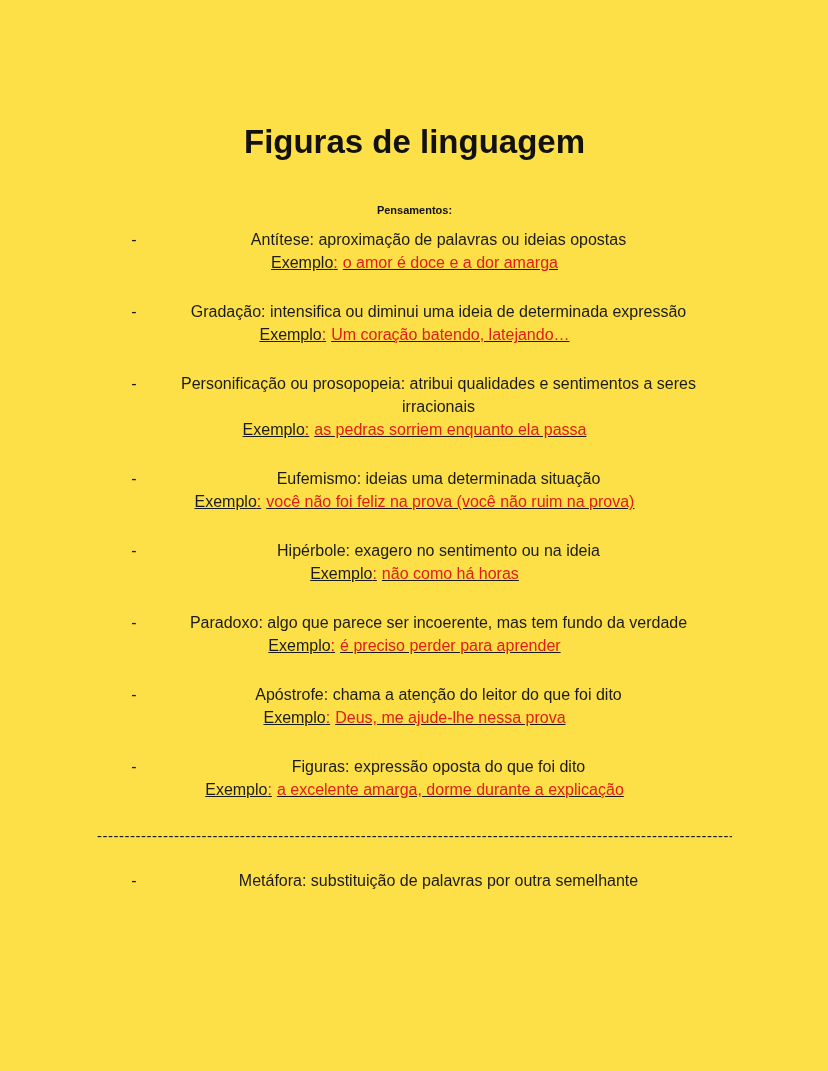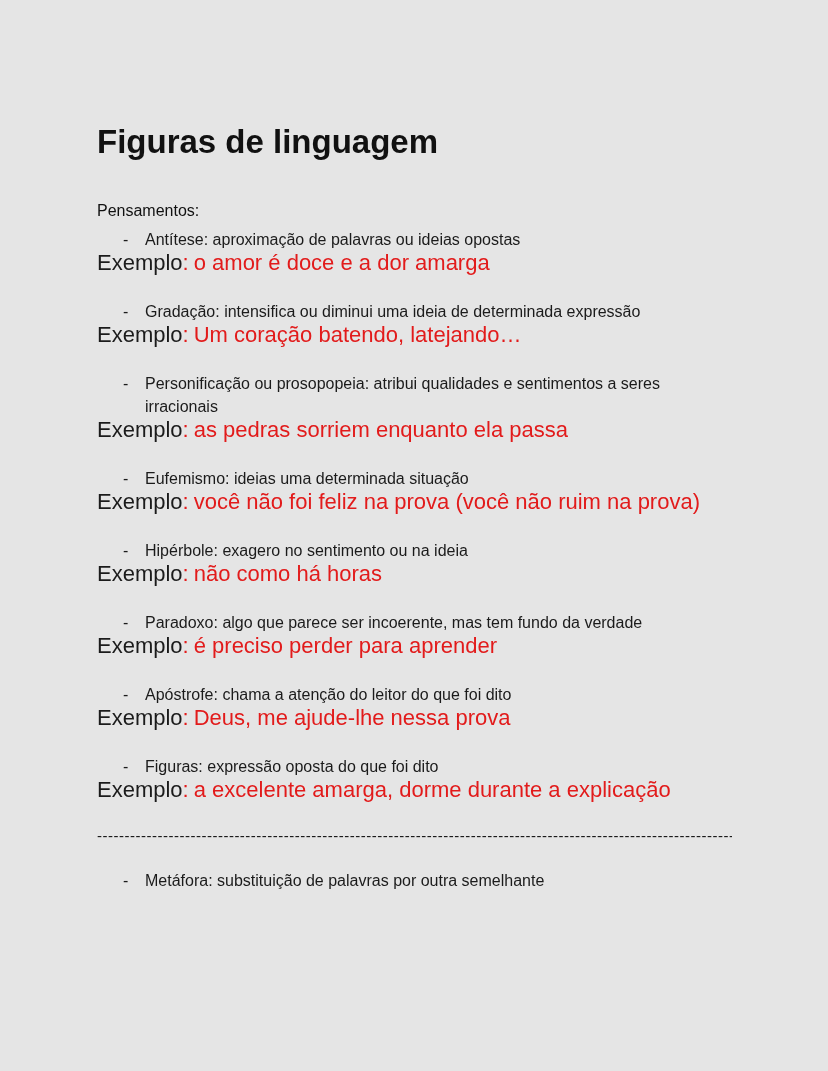--- a/index.html
+++ b/index.html
@@ -12,51 +12,53 @@
     height: 1071px;
     overflow: hidden;
     font-family: "Liberation Sans", sans-serif;
     color: #1b1b1b;
   }
   .page {
     box-sizing: border-box;
     width: 828px;
     height: 1071px;
     padding: 124px 96px 0 97px;
-    background: #e5e5e5;
+    background: #fde047;
+    text-align: center;
   }
   h1.doc-title {
     font-size: 33px;
     line-height: 1.1;
     font-weight: 700;
     margin: 0 0 40px 0;
     color: #111111;
   }
   h2.section-heading {
-    font-size: 16px;
+    font-size: 11px;
     line-height: 21px;
-    font-weight: 400;
+    font-weight: 700;
     margin: 0 0 7px 0;
     color: #111111;
   }
   .group { margin: 0 0 26px 0; }
   .term-line {
     display: flex;
     font-size: 16px;
     line-height: 23px;
   }
   .bullet {
     flex: 0 0 48px;
     box-sizing: border-box;
     padding-left: 26px;
   }
   .term { flex: 1 1 auto; }
   .example-line {
-    font-size: 22px;
+    font-size: 16px;
     line-height: 23px;
+    text-decoration: underline;
   }
   .red { color: var(--example-red, #e21b1b); }
   .ex-text { margin-left: 5px; }
   .separator {
     margin: 6px 0 24px 0;
     height: 18px;
     font-size: 15px;
     line-height: 18px;
     letter-spacing: 0.5px;
     white-space: nowrap;

